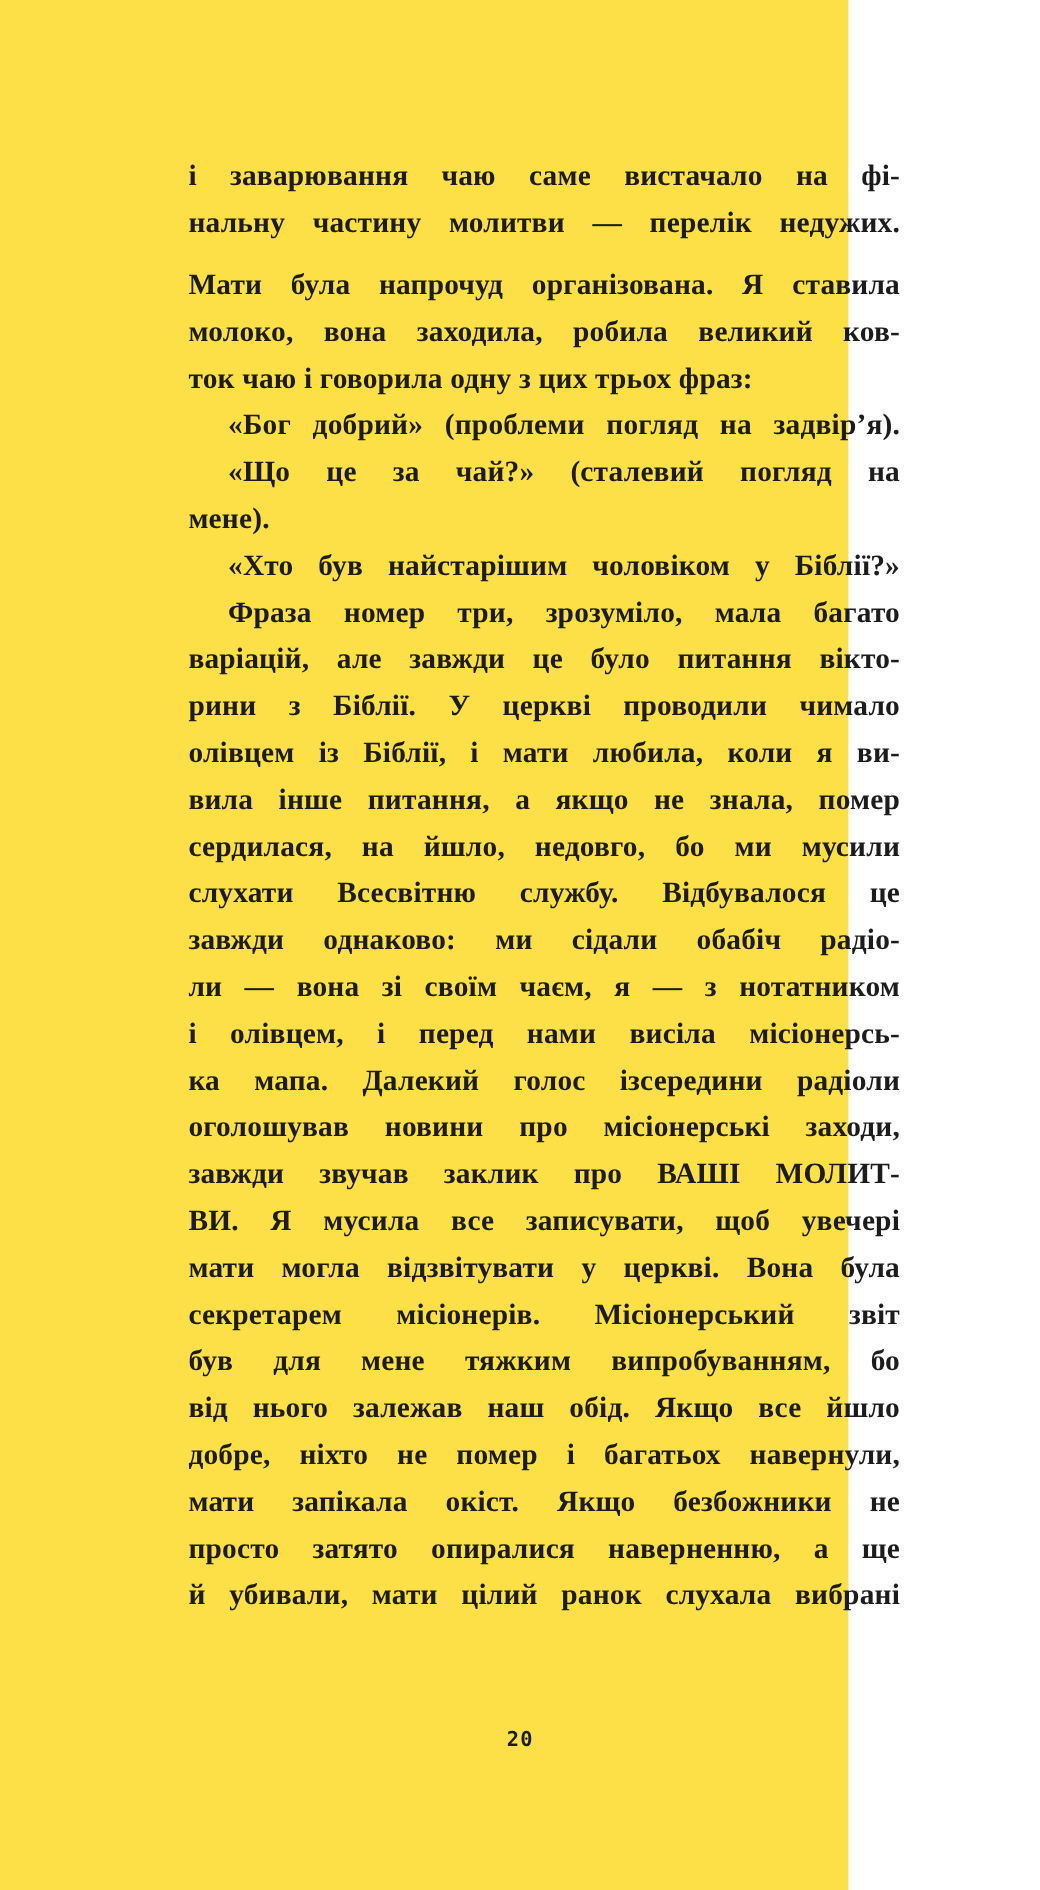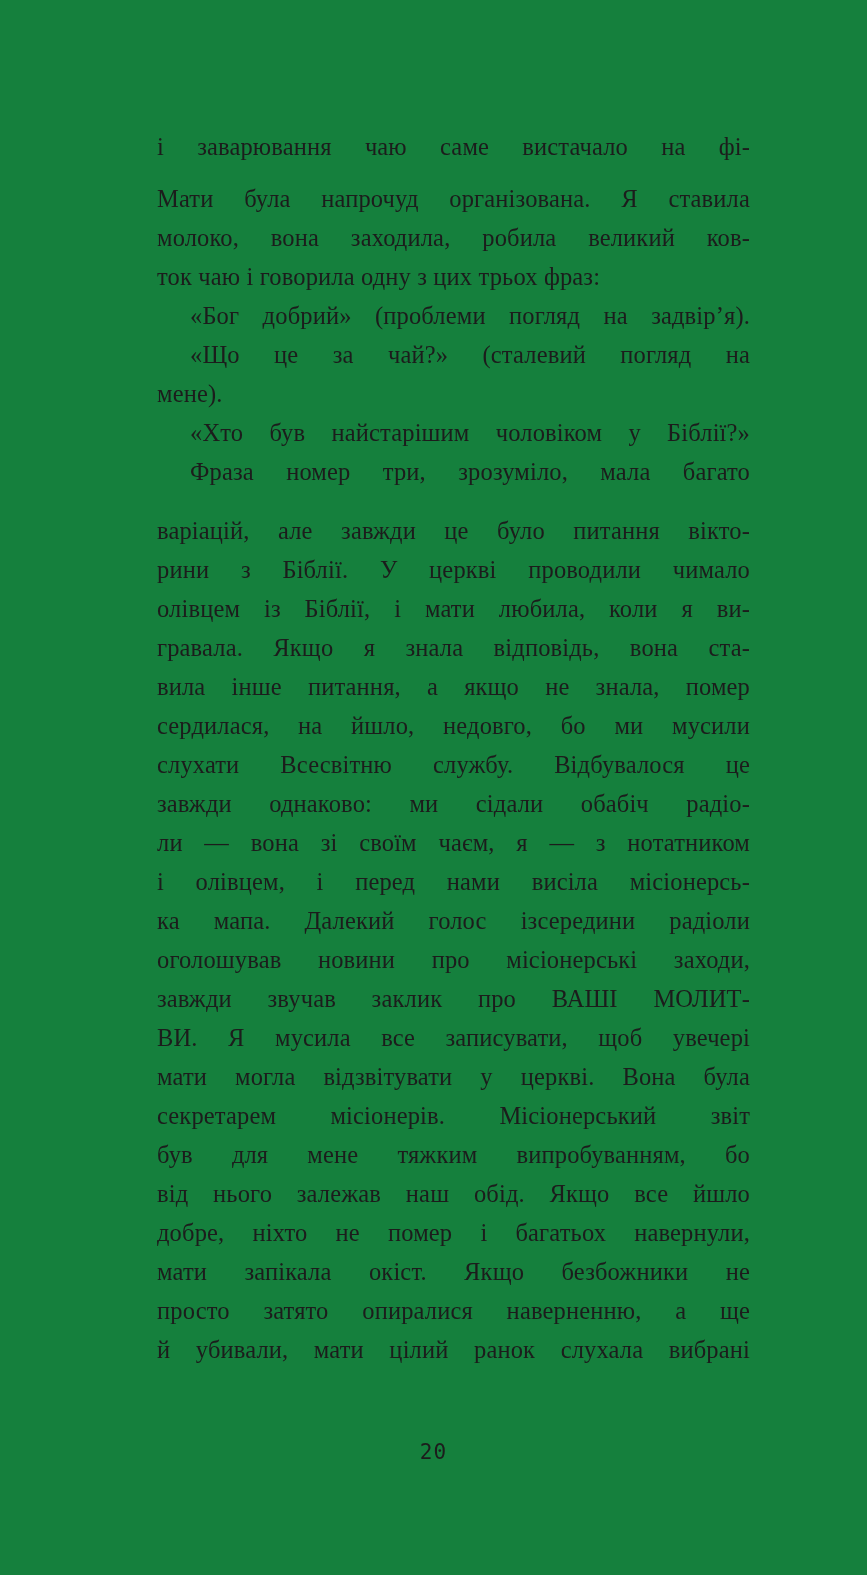--- a/index.html
+++ b/index.html
@@ -11,23 +11,24 @@
       width: 867px;
       height: 1575px;
       position: relative;
       overflow: hidden;
       font-family: "DejaVu Serif", "Liberation Serif", serif;
       color: #1a1a1a;
     }
     .page {
       position: absolute;
       left: 0; top: 0;
-      width: 867px;
+      width: 707px;
       height: 1575px;
-      background: #15803d;
+      background: #fde047;
+      font-weight: bold;
     }
     .text-block {
       position: absolute;
       left: 157px;
       top: 127px;
       width: 593px;
     }
     .line {
       display: block;
       height: 39px;
@@ -47,43 +48,43 @@
     .line.last {
       text-align-last: left;
     }
     .page-number {
       position: absolute;
       left: 0;
       width: 867px;
       top: 1440px;
       text-align: center;
       font-family: "DejaVu Sans Mono", "Liberation Mono", monospace;
-      font-size: 21px;
+      font-size: 17px;
       letter-spacing: 1px;
       color: #1c1c1c;
     }
   </style>
 </head>
 <body>
 
 <div class="page">
   <div class="text-block" id="text-block">
       <span class="line" style="white-space: normal;">і заварювання чаю саме вистачало на фі-</span>
+      <span class="line" style="white-space: normal;">нальну частину молитви — перелік недужих.</span>
       <span class="line" style="white-space: normal; margin-top: 13px;">Мати була напрочуд організована. Я ставила</span>
       <span class="line" style="white-space: normal;">молоко, вона заходила, робила великий ков-</span>
       <span class="line last" style="white-space: normal;">ток чаю і говорила одну з цих трьох фраз:</span>
       <span class="line indent" style="white-space: normal;">«Бог добрий» (проблеми погляд на задвір’я).</span>
       <span class="line indent" style="white-space: normal;">«Що це за чай?» (сталевий погляд на</span>
       <span class="line last" style="white-space: normal;">мене).</span>
       <span class="line indent" style="white-space: normal;">«Хто був найстарішим чоловіком у Біблії?»</span>
       <span class="line indent" style="white-space: normal;">Фраза номер три, зрозуміло, мала багато</span>
-      <span class="line" style="white-space: normal; margin-top: 20px;">варіацій, але завжди це було питання вікто-</span>
+      <span class="line" style="white-space: normal;">варіацій, але завжди це було питання вікто-</span>
       <span class="line" style="white-space: normal;">рини з Біблії. У церкві проводили чимало</span>
       <span class="line" style="white-space: normal;">олівцем із Біблії, і мати любила, коли я ви-</span>
-      <span class="line" style="white-space: normal;">гравала. Якщо я знала відповідь, вона ста-</span>
       <span class="line" style="white-space: normal;">вила інше питання, а якщо не знала, помер</span>
       <span class="line" style="white-space: normal;">сердилася, на йшло, недовго, бо ми мусили</span>
       <span class="line" style="white-space: normal;">слухати Всесвітню службу. Відбувалося це</span>
       <span class="line" style="white-space: normal;">завжди однаково: ми сідали обабіч радіо-</span>
       <span class="line" style="white-space: normal;">ли — вона зі своїм чаєм, я — з нотатником</span>
       <span class="line" style="white-space: normal;">і олівцем, і перед нами висіла місіонерсь-</span>
       <span class="line" style="white-space: normal;">ка мапа. Далекий голос ізсередини радіоли</span>
       <span class="line" style="white-space: normal;">оголошував новини про місіонерські заходи,</span>
       <span class="line" style="white-space: normal;">завжди звучав заклик про ВАШІ МОЛИТ-</span>
       <span class="line" style="white-space: normal;">ВИ. Я мусила все записувати, щоб увечері</span>

